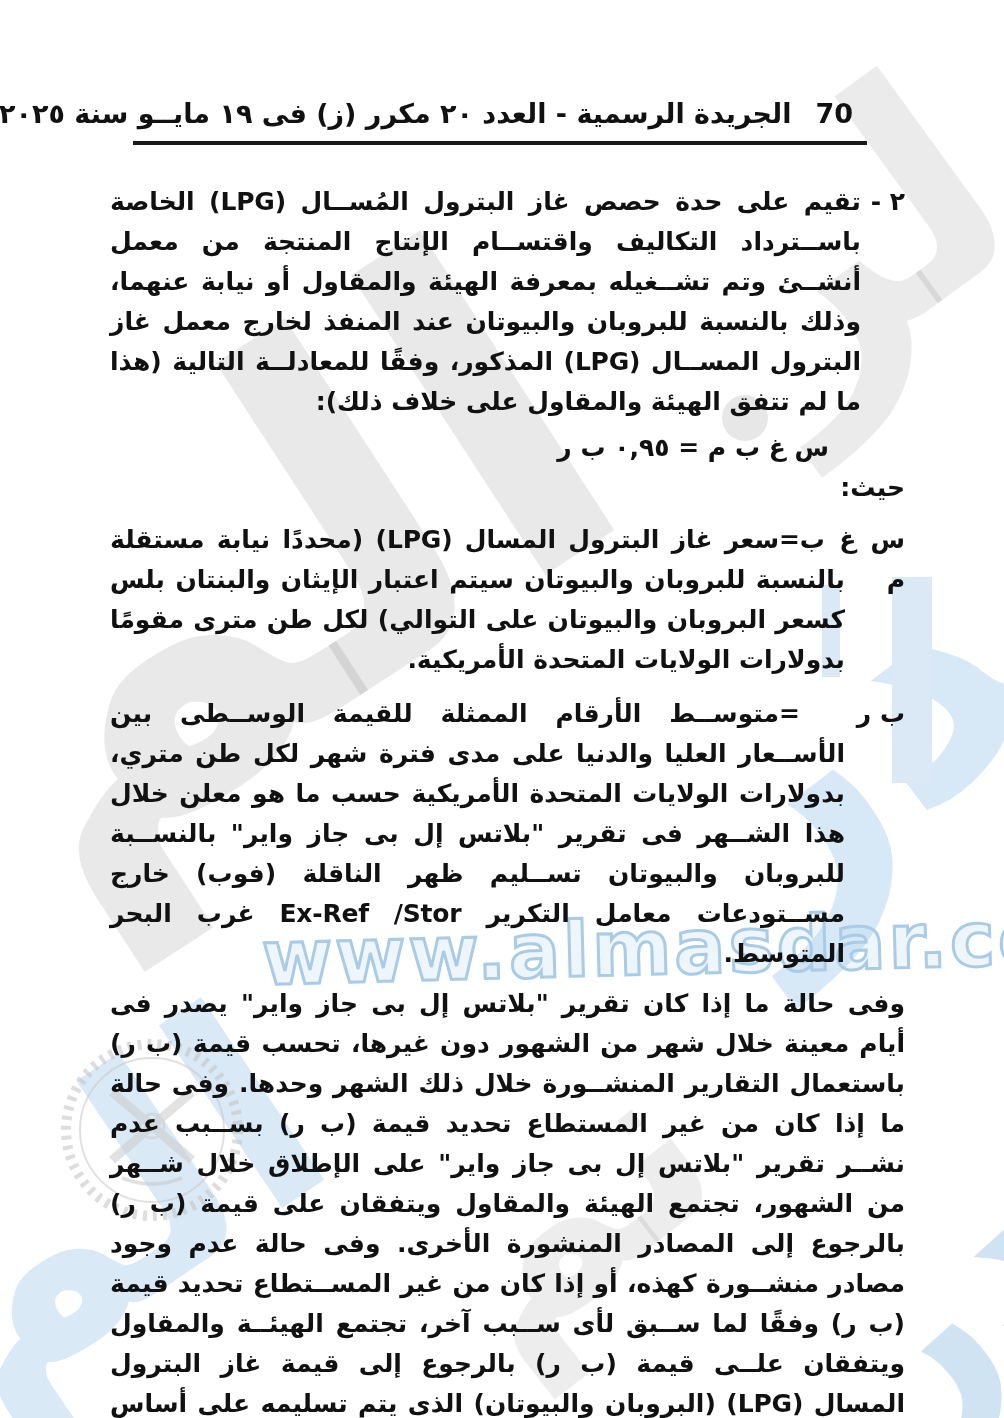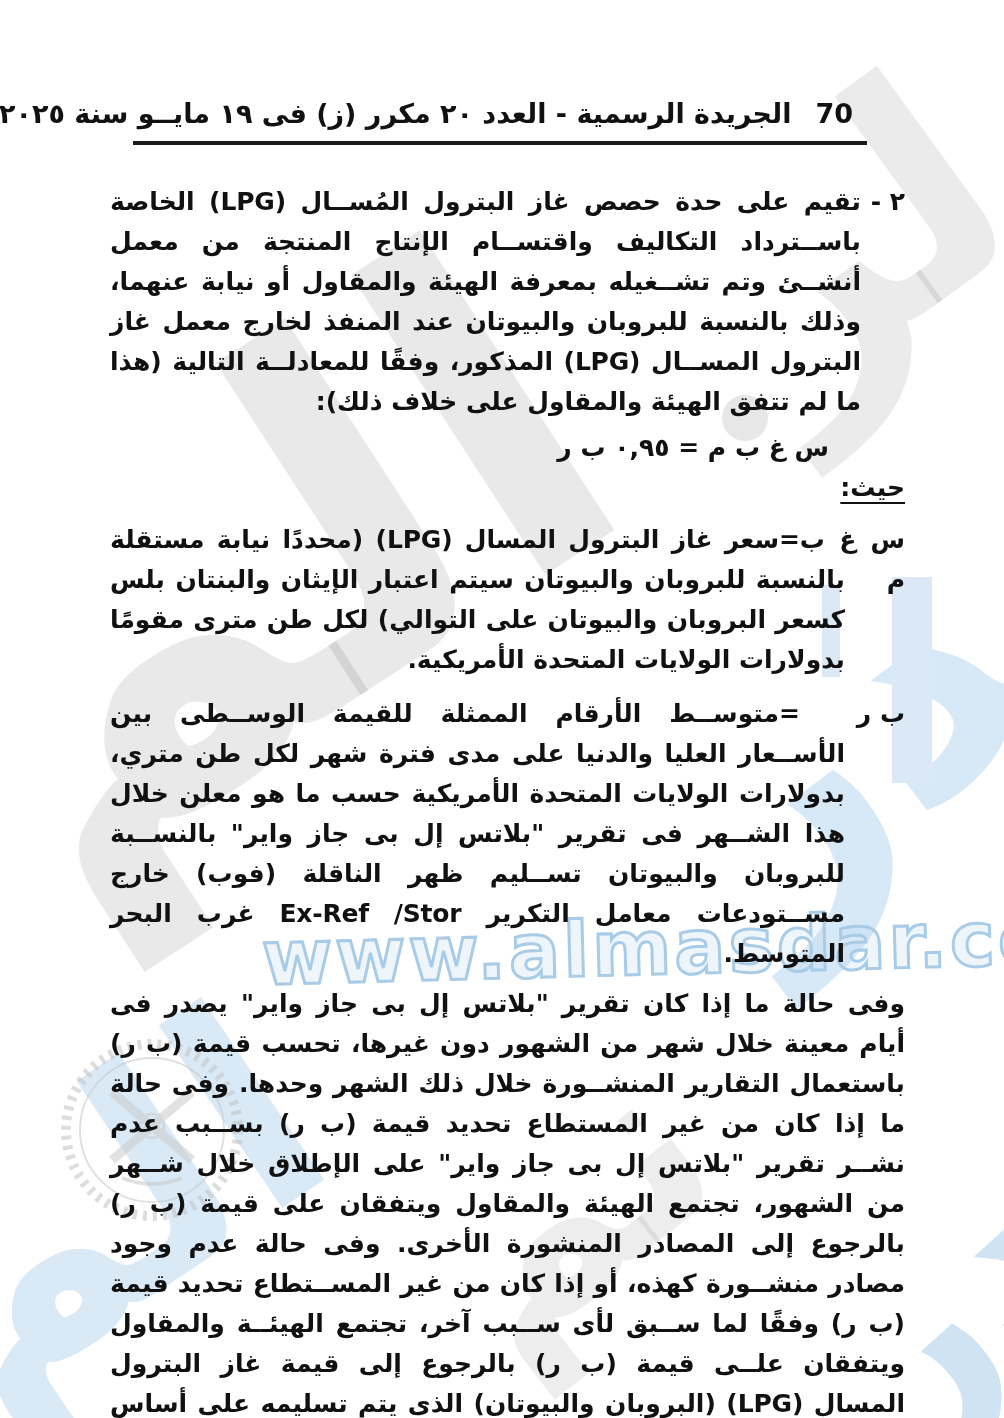--- a/index.html
+++ b/index.html
@@ -54,21 +54,21 @@
   .main{
     position:absolute;top:182px;right:99px;left:110px;z-index:1;
     font-size:25px;font-weight:bold;line-height:40px;
     letter-spacing:-0.2px;
     text-align:justify;
   }
   .item{position:relative;padding-right:44px;}
   .item-marker{position:absolute;right:0;top:0;}
   .formula{margin:6px 76px 0 0;text-align:right;}
   .where{margin-top:0;}
-  .where span{text-decoration:underline;text-underline-offset:6px;margin-left:22px;}
+  .where span{text-underline-offset:6px;margin-left:22px;}
   .def{position:relative;margin:12px 60px 0 0;text-indent:66px;}
   .def + .def{margin-top:14px;}
   .def-term{
     position:absolute;right:-60px;top:0;width:126px;
     display:flex;justify-content:space-between;
     text-indent:0;
   }
   .para{margin:10px 0 0 0;}
 </style>
 </head>

